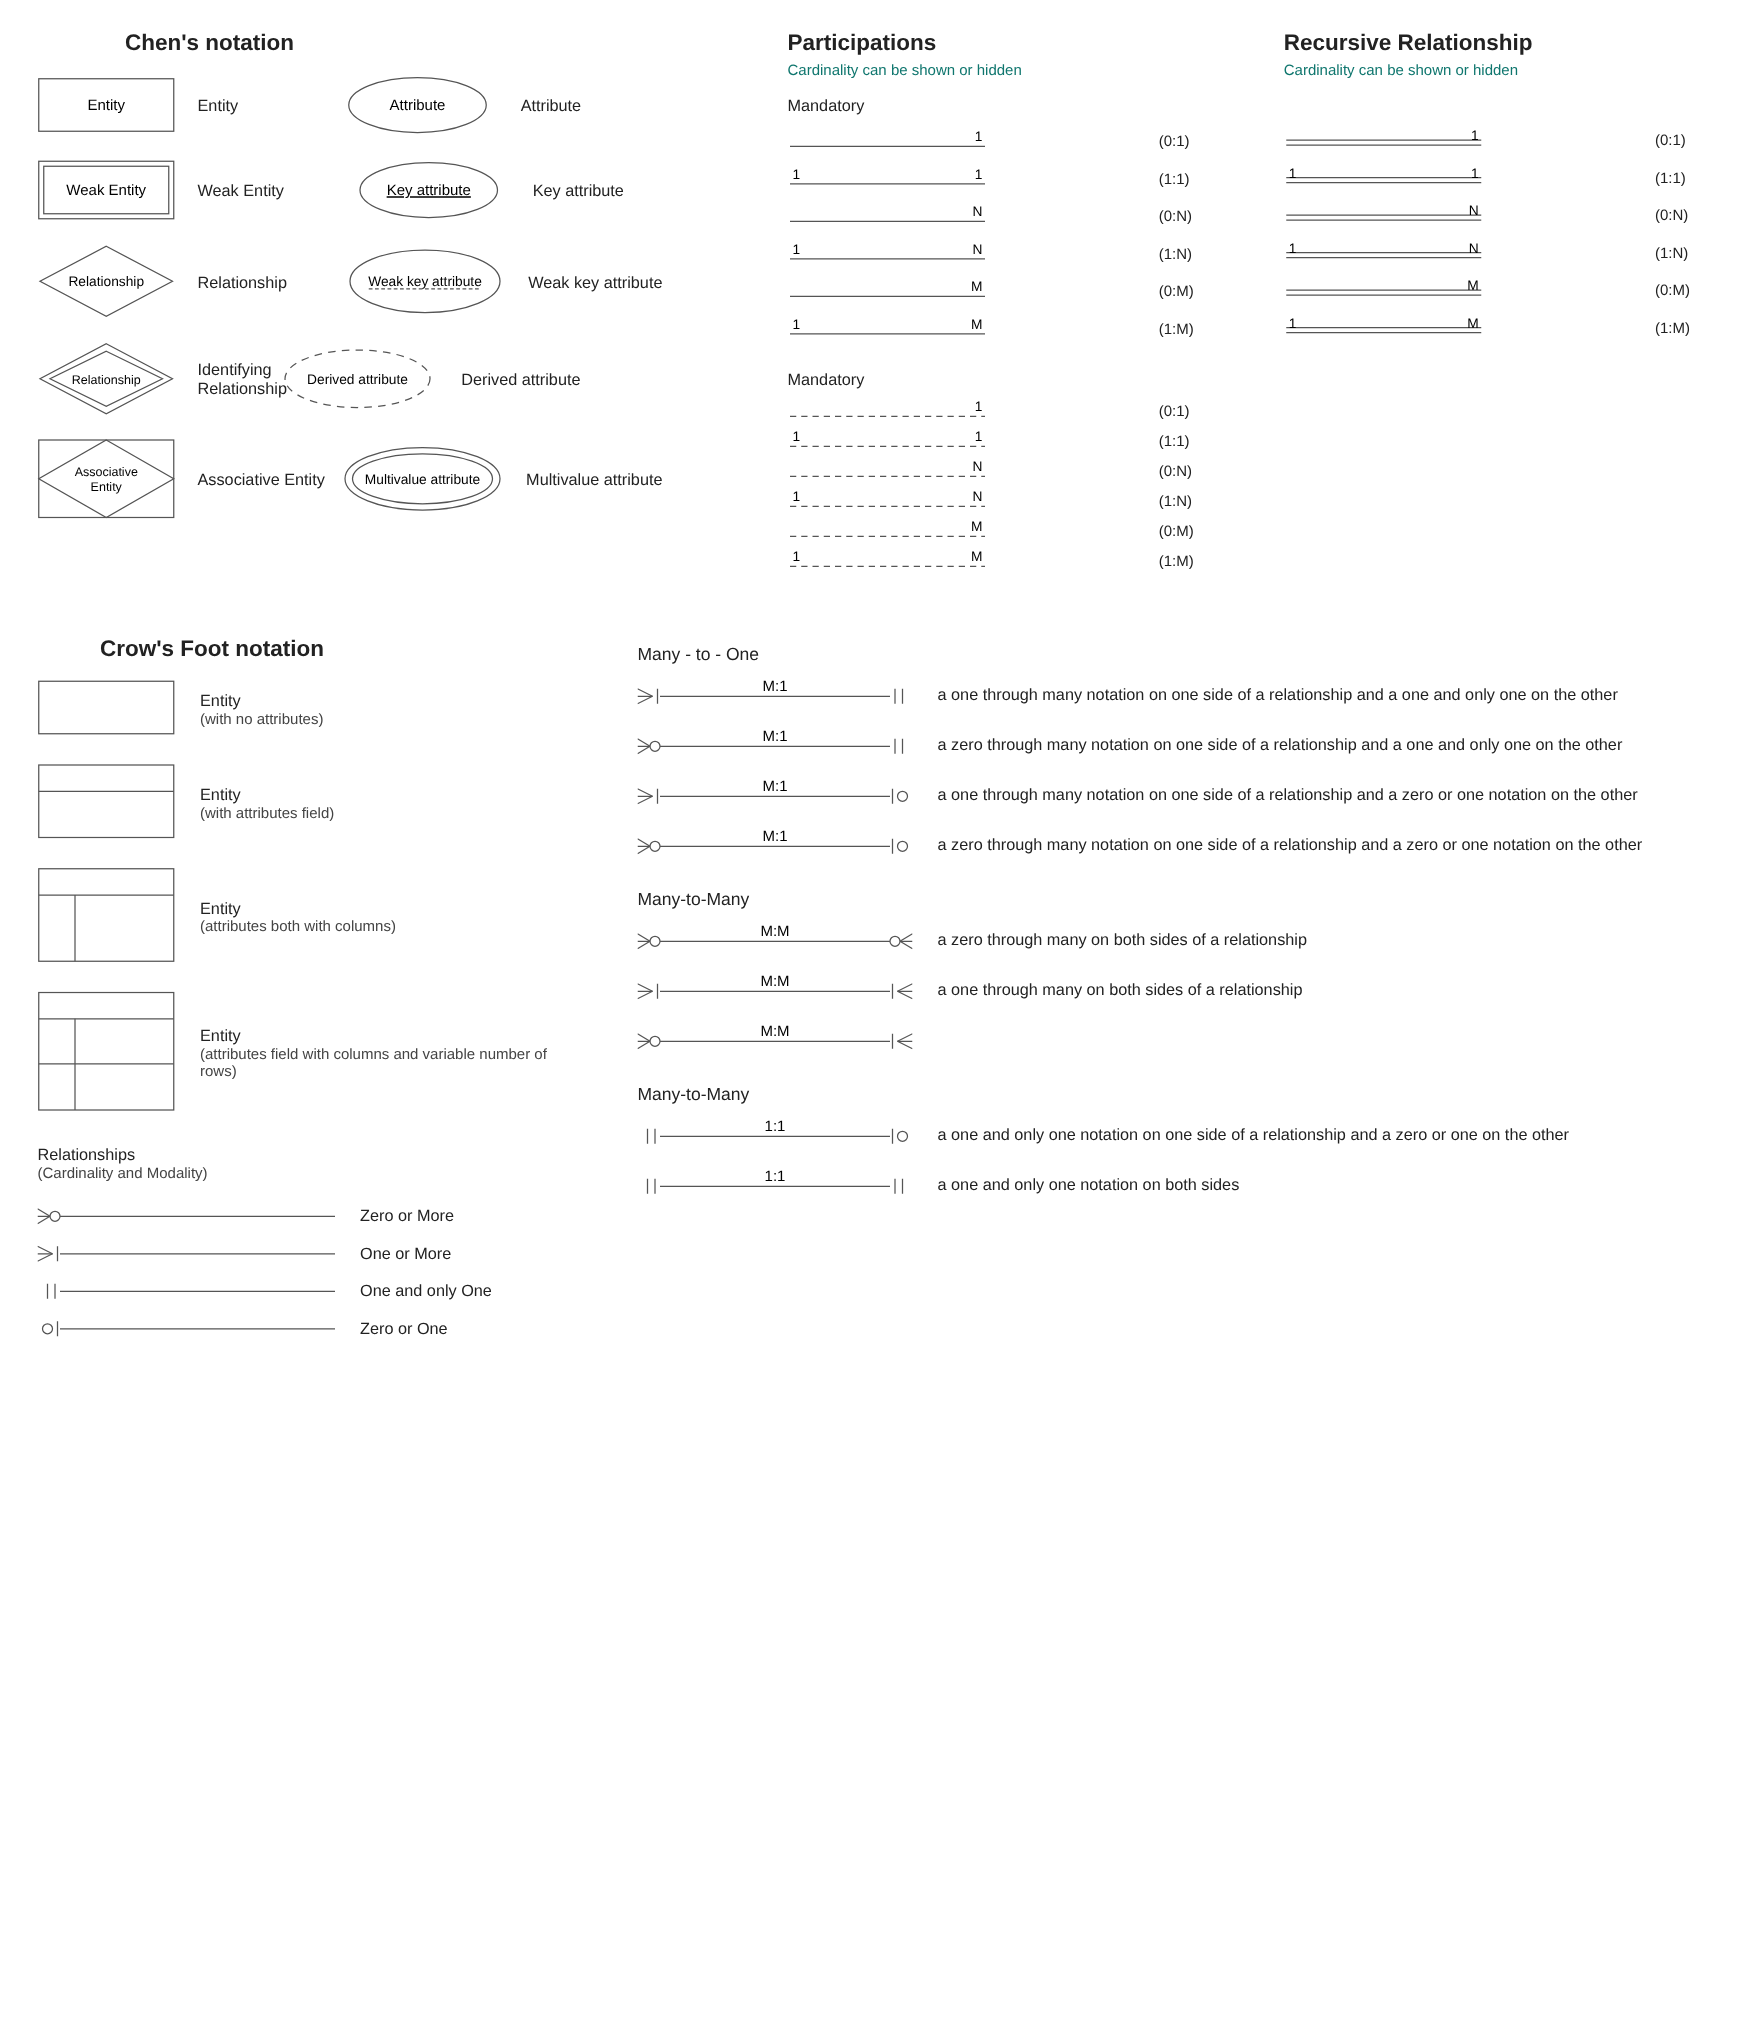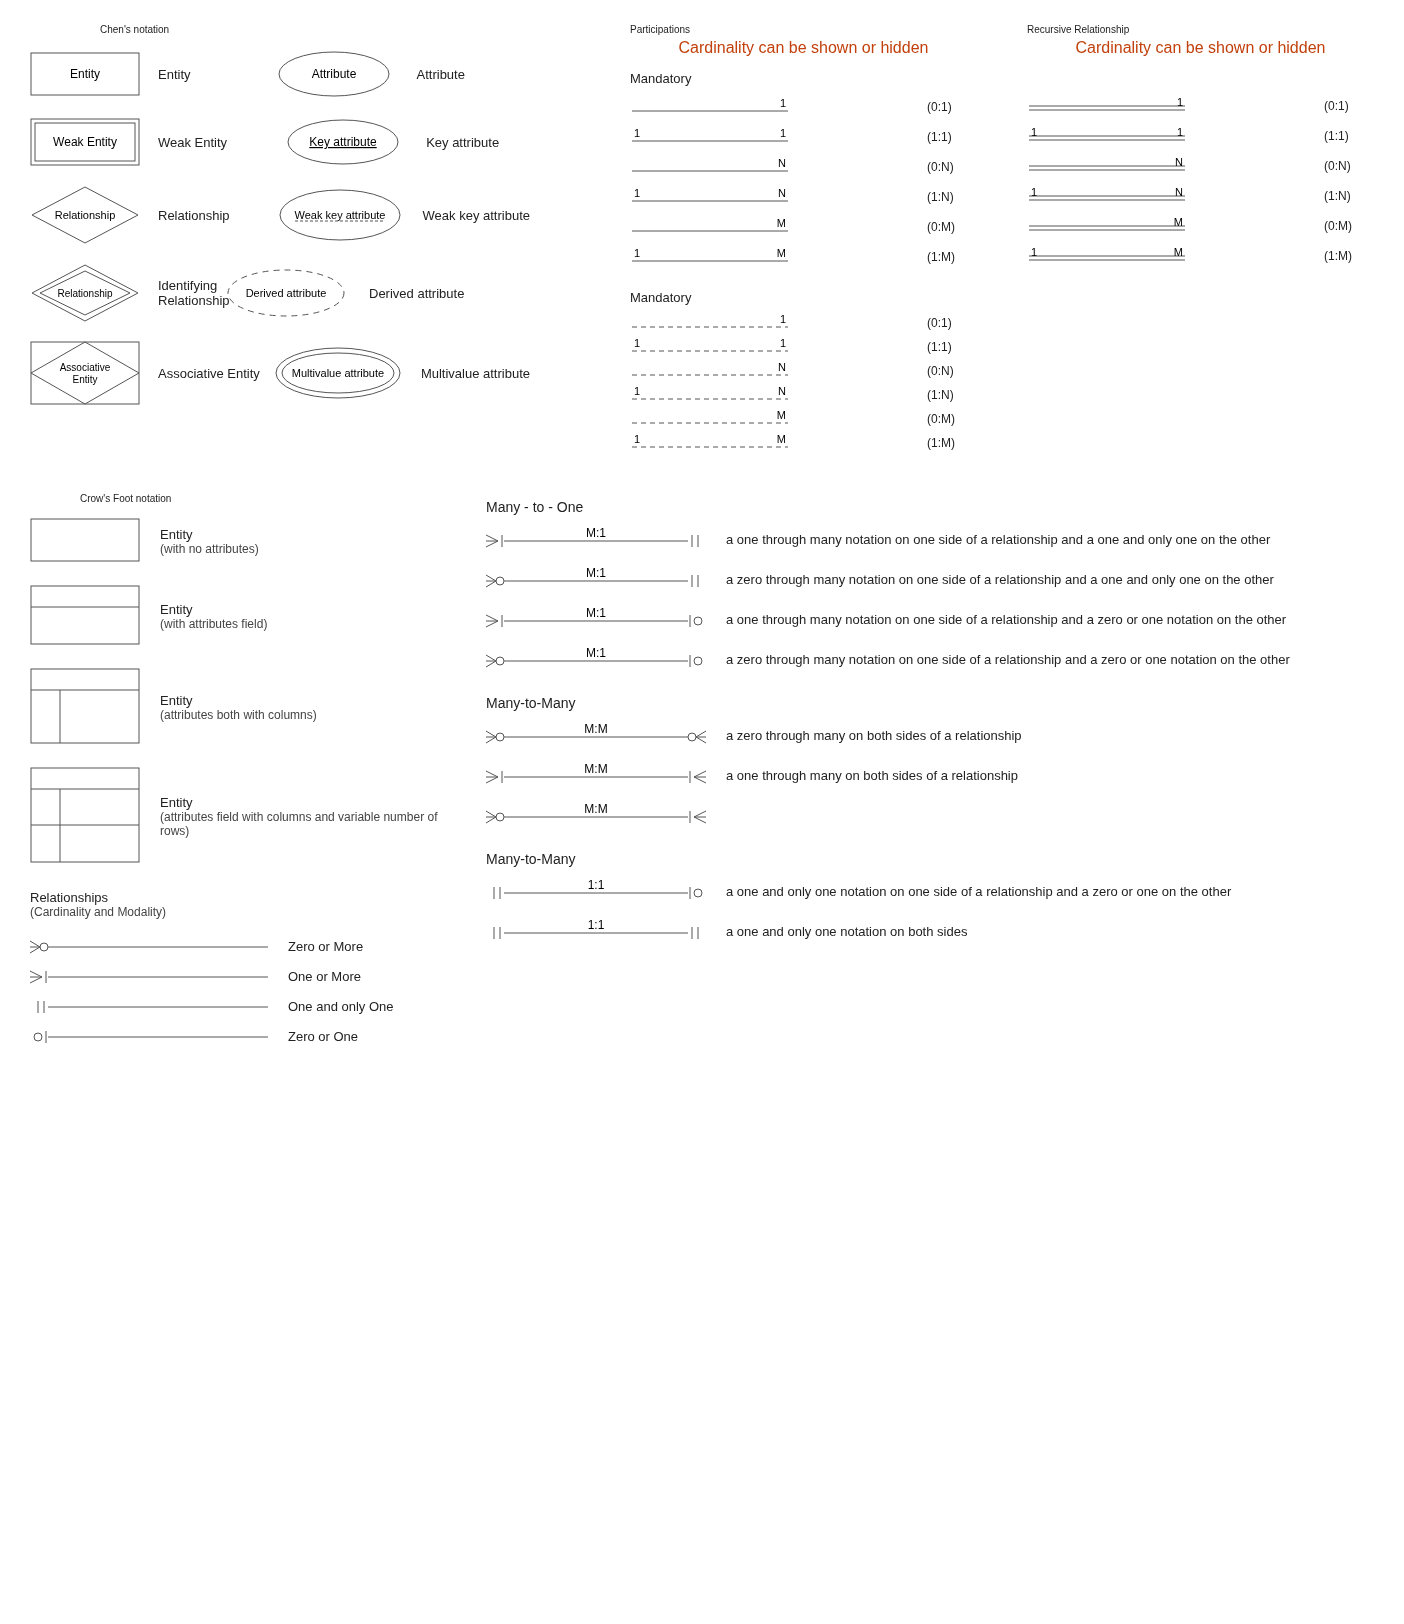--- a/index.html
+++ b/index.html
@@ -5,35 +5,35 @@
   body {
     font-family: Arial, Helvetica, sans-serif;
     font-size: 13px;
     color: #222;
     background: #fff;
     margin: 0;
     padding: 20px 30px 60px 30px;
     width: 1404px;
     box-sizing: border-box;
   }
-  .section-title { font-size: 10px; margin: 4px 0 14px 0; }
-  .subtitle { font-size: 16px; color: #c2410c; margin-top: -10px; margin-bottom: 14px; text-align: center; }
+  .section-title { font-size: 18px; margin: 4px 0 14px 0; font-weight: bold; }
+  .subtitle { font-size: 12px; color: #0f766e; margin-top: -10px; margin-bottom: 14px; }
   .row { display: flex; align-items: center; margin-bottom: 18px; gap: 18px; }
   .row.tight { margin-bottom: 8px; }
   .label { font-size: 13px; }
   .sublabel { font-size: 12px; color: #444; }
   .two-col { display: flex; gap: 60px; }
   .left-col { width: 540px; }
   .right-col { flex: 1; display: flex; gap: 50px; }
   .participations, .recursive { flex: 1; }
   .group-title { font-size: 13px; margin: 10px 0 6px 0; }
   .p-row { display:flex; align-items:center; height: 30px; }
   .p-line { flex:1; position:relative; height: 20px; }
   .card { font-size: 12px; width: 50px; text-align:left; padding-left:8px;}
-  .crows { display:flex; gap: 36px; margin-top: 34px;}
+  .crows { display:flex; gap: 60px; margin-top: 44px;}
   .crows-left { width: 420px; }
   .crows-right { flex:1; }
   .cf-row { display:flex; align-items:center; gap: 20px; margin-bottom: 20px;}
   .cf-desc { font-size: 13px; flex:1; }
   .heading2 { font-size: 14px; margin: 10px 0 12px 0;}
   svg text { font-family: Arial, Helvetica, sans-serif; }
   .entity-label-block { display:flex; flex-direction:column; }
 </style>
 </head>
 <body>

